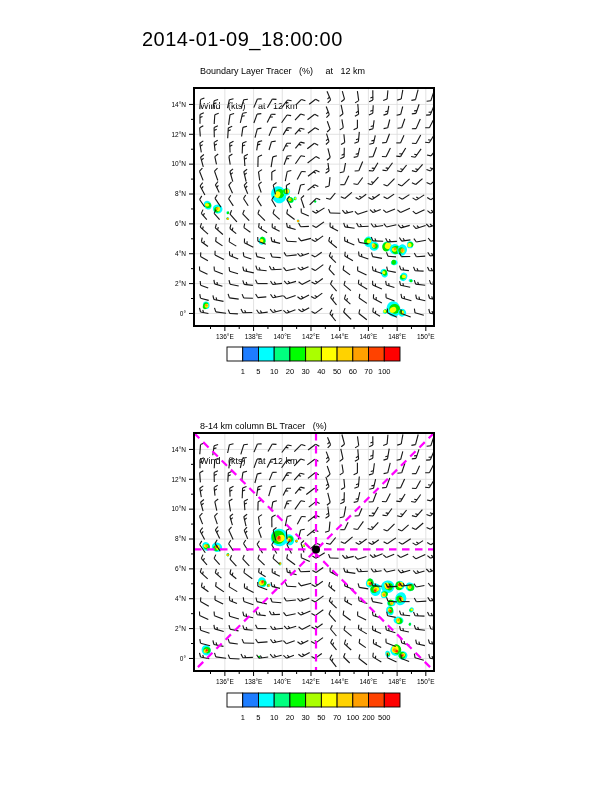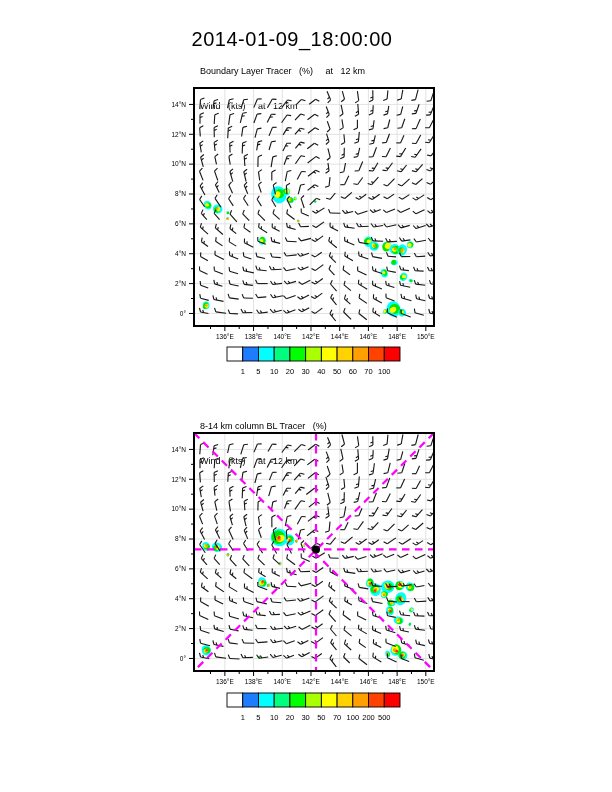--- a/index.html
+++ b/index.html
@@ -1,18 +1,18 @@
 <!DOCTYPE html>
 <html><head>
 <meta charset="utf-8">
 <style>
   html,body{margin:0;padding:0;background:#ffffff;}
   .page{position:relative;width:612px;height:792px;background:#ffffff;overflow:hidden;
         font-family:"Liberation Sans", sans-serif;color:#000;}
-  .title{position:absolute;left:142px;top:28px;width:300px;text-align:center;
+  .title{position:absolute;left:142px;top:28px;width:300px;text-align:left;
          font-size:20px;letter-spacing:0.5px;white-space:pre;}
   .subtitle{position:absolute;left:200px;font-size:9px;line-height:11.5px;white-space:pre;}
   svg{position:absolute;overflow:visible;}
   text{fill:#000;}
 </style>
 </head>
 <body>
 
 <div class="page">
   <div class="title">2014-01-09_18:00:00</div>

